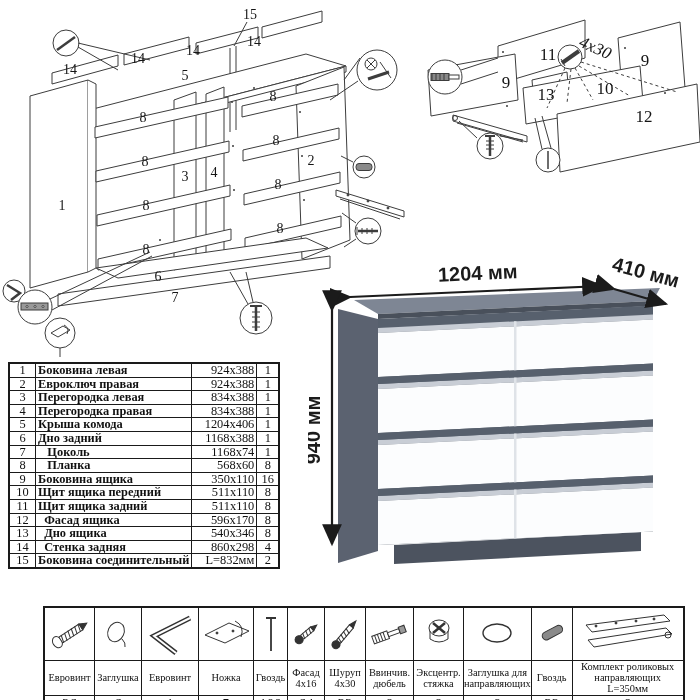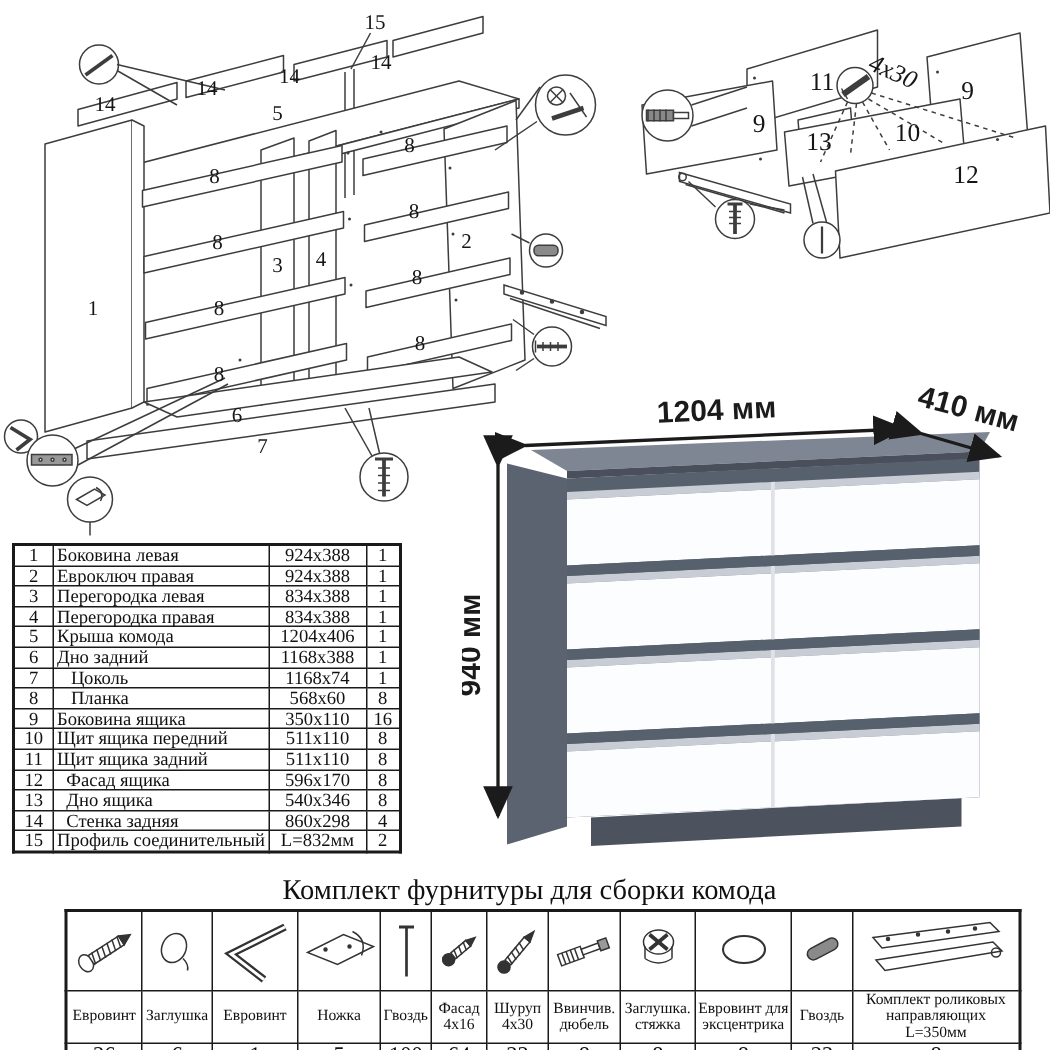--- a/index.html
+++ b/index.html
@@ -6,22 +6,22 @@
   #canvas{position:relative;width:700px;height:700px;background:#fff;overflow:hidden;
           font-family:"Liberation Serif",serif;color:#111;}
   svg{display:block;}
   svg text{font-family:"Liberation Serif",serif;fill:#151515;}
   .abs{position:absolute;}
   
   #parts-table{left:8px;top:362px;border-collapse:collapse;border:2px solid #1a1a1a;}
   #parts-table td{border:1px solid #1a1a1a;padding:0 2px;height:12.6px;line-height:1;
                   font-size:12.4px;white-space:nowrap;}
   .pt-num{width:21px;text-align:center;}
-  .pt-name{width:138px;text-align:left;font-size:11.8px;}
-  .pt-size{width:60px;text-align:center;}
+  .pt-name{width:138px;text-align:left;font-size:11.8px;font-weight:bold;}
+  .pt-size{width:60px;text-align:right;}
   .pt-qty{width:17px;text-align:center;}
   
   #hw-title{left:43px;top:583px;width:620px;text-align:center;font-size:19px;}
   #hw-table{left:43px;top:606px;border-collapse:collapse;border:2px solid #1a1a1a;table-layout:fixed;}
   #hw-table td{border:1px solid #1a1a1a;padding:0;text-align:center;vertical-align:middle;}
   .hw-icon-cell{height:52px;}
   .hw-icon-cell svg{margin:0 auto;}
   .hw-name-cell{font-size:10.4px;line-height:1.08;height:27px;padding:1px 1px;}
   .hw-qty-cell{font-size:15px;height:17px;}
   
@@ -388,28 +388,27 @@
           <td class="pt-qty">8</td>
         </tr>
         <tr>
           <td class="pt-num">14</td>
           <td class="pt-name">&nbsp;&nbsp;Стенка задняя</td>
           <td class="pt-size">860x298</td>
           <td class="pt-qty">4</td>
         </tr>
         <tr>
           <td class="pt-num">15</td>
-          <td class="pt-name">Профиль соединительный</td>
+          <td class="pt-name">Боковина соединительный</td>
           <td class="pt-size">L=832мм</td>
           <td class="pt-qty">2</td>
         </tr>
       </tbody>
   </table>
 
-  <div id="hw-title" class="abs">Комплект фурнитуры для сборки комода</div>
   <table id="hw-table" class="abs">
     <tbody>
       <tr>
           <td class="hw-icon-cell" style="width: 49px;">
             <svg width="46" height="46" viewBox="0 0 46 46">
               <g stroke="#333" fill="none" transform="rotate(-33 23 23)">
                 <ellipse cx="8" cy="23" rx="4.5" ry="6"></ellipse>
                 <rect x="12" y="19.5" width="24" height="7" fill="#fff"></rect>
                 <line x1="15" y1="19" x2="13" y2="27"></line>
                 <line x1="19" y1="19" x2="17" y2="27"></line>
@@ -533,22 +532,22 @@
         </tr>
       <tr>
           <td class="hw-name-cell">Евровинт</td>
           <td class="hw-name-cell">Заглушка</td>
           <td class="hw-name-cell">Евровинт</td>
           <td class="hw-name-cell">Ножка</td>
           <td class="hw-name-cell">Гвоздь</td>
           <td class="hw-name-cell">Фасад 4x16</td>
           <td class="hw-name-cell">Шуруп 4x30</td>
           <td class="hw-name-cell">Ввинчив. дюбель</td>
-          <td class="hw-name-cell">Заглушка. стяжка</td>
-          <td class="hw-name-cell">Евровинт для эксцентрика</td>
+          <td class="hw-name-cell">Эксцентр. стяжка</td>
+          <td class="hw-name-cell">Заглушка для направляющих</td>
           <td class="hw-name-cell">Гвоздь</td>
           <td class="hw-name-cell">Комплект роликовых направляющих L=350мм</td>
         </tr>
       <tr>
           <td class="hw-qty-cell">26</td>
           <td class="hw-qty-cell">6</td>
           <td class="hw-qty-cell">1</td>
           <td class="hw-qty-cell">5</td>
           <td class="hw-qty-cell">100</td>
           <td class="hw-qty-cell">64</td>

